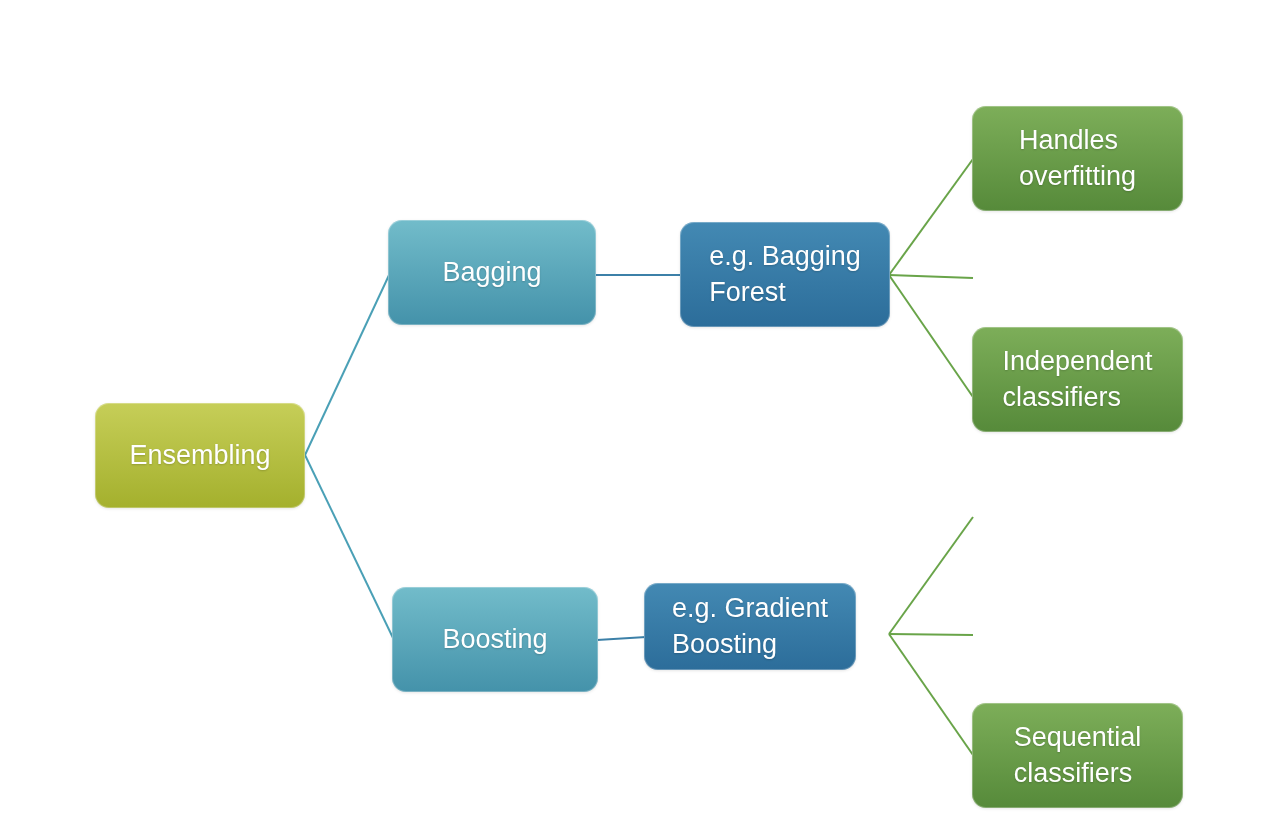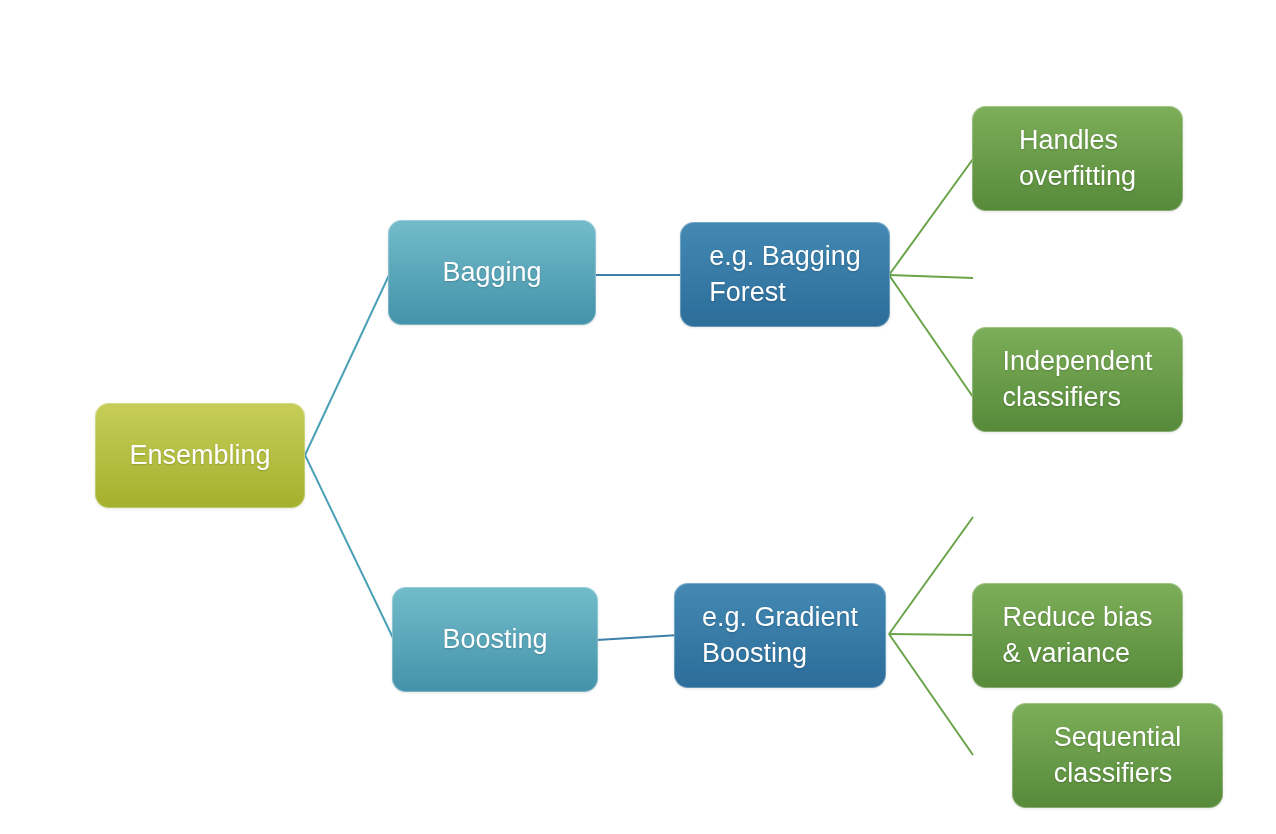--- a/index.html
+++ b/index.html
@@ -52,31 +52,31 @@
   }
   .node-branch {
     background: linear-gradient(to bottom, var(--branch-top, #72bcca), var(--branch-bottom, #4492aa));
   }
   .node-bagging  { left: 388px; top: 220px; width: 208px; height: 105px; }
   .node-boosting { left: 392px; top: 587px; width: 206px; height: 105px; }
   .node-example {
     background: linear-gradient(to bottom, var(--example-top, #4389b3), var(--example-bottom, #2c6d9a));
   }
   .node-rf { left: 680px; top: 222px; width: 210px; height: 105px; }
-  .node-gb { left: 674px; top: 583px; width: 212px; height: 105px; }
+  .node-gb { left: 644px; top: 583px; width: 212px; height: 87px; }
   .node-leaf {
     background: linear-gradient(to bottom, var(--leaf-top, #7dae59), var(--leaf-bottom, #568a3a));
     left: 972px; width: 211px; height: 105px;
   }
   .leaf-1 { top: 106px; }
   .leaf-2 { top: 225px; }
   .leaf-3 { top: 327px; }
   .leaf-4 { top: 464px; }
   .leaf-5 { top: 583px; }
-  .leaf-6 { top: 703px; margin-left: 40px; }
+  .leaf-6 { top: 703px; }
 </style>
 </head>
 <body>
 
 <div class="canvas">
 
   <svg class="connectors" viewBox="0 0 1276 834" xmlns="http://www.w3.org/2000/svg">
     <line class="line-teal" x1="305" y1="455" x2="390" y2="273"></line>
     <line class="line-teal" x1="305" y1="455" x2="394" y2="640"></line>
     <line class="line-blue" x1="595" y1="275" x2="681" y2="275"></line>
@@ -102,19 +102,17 @@
 
   <div class="node node-leaf leaf-3">Independent
 classifiers</div>
 
   <div class="node node-branch node-boosting">Boosting</div>
 
   <div class="node node-example node-gb">e.g. Gradient
 Boosting</div>
 
 
-  <div class="node node-leaf leaf-5">Reduce bias
-&amp; variance</div>
 
   <div class="node node-leaf leaf-6">Sequential
 classifiers</div>
 
 </div>
 
 </body></html>

